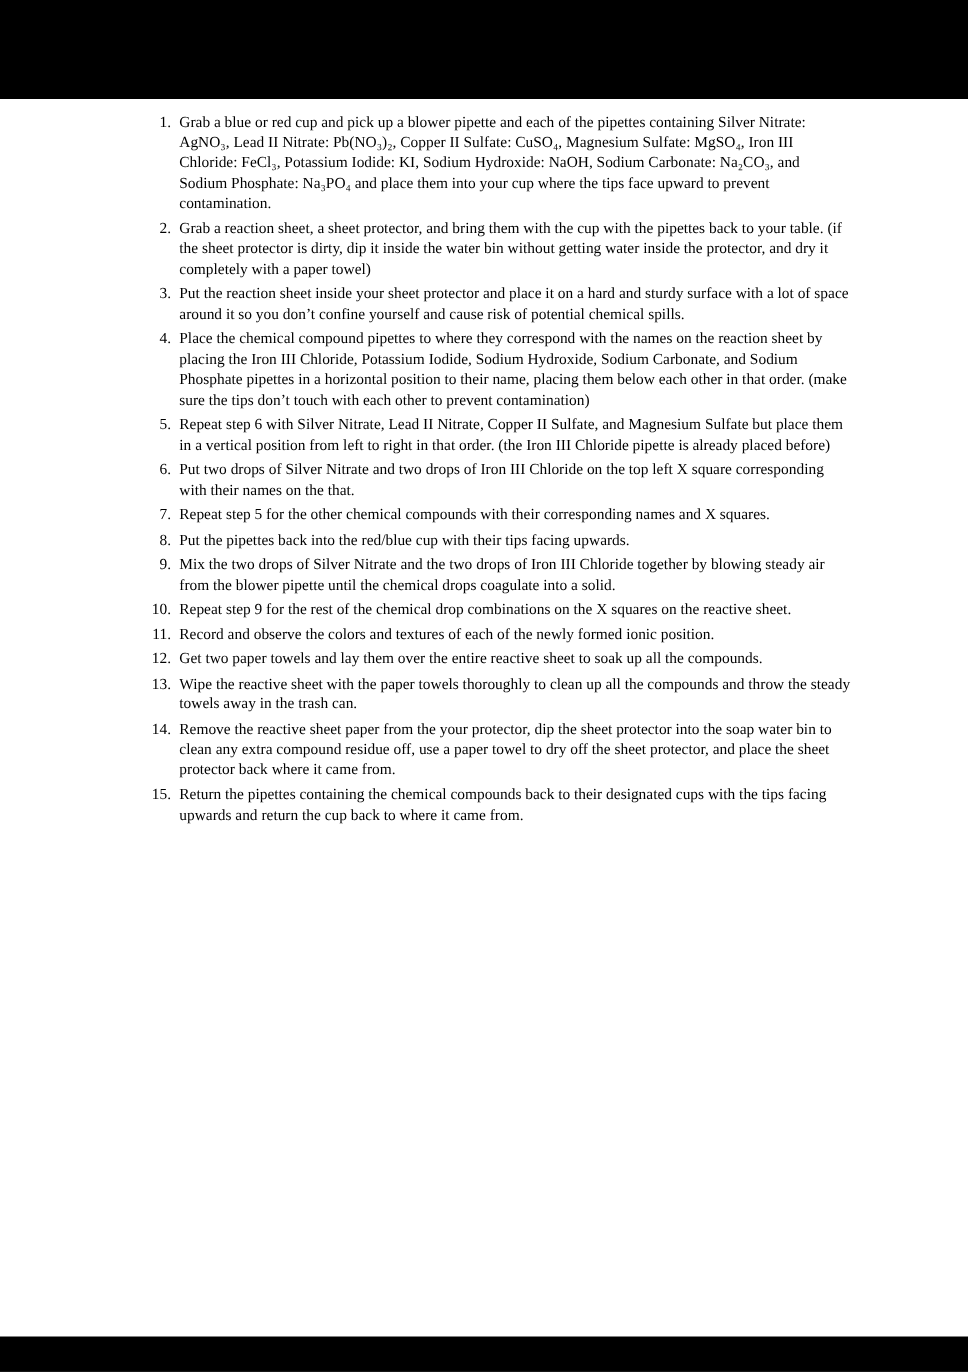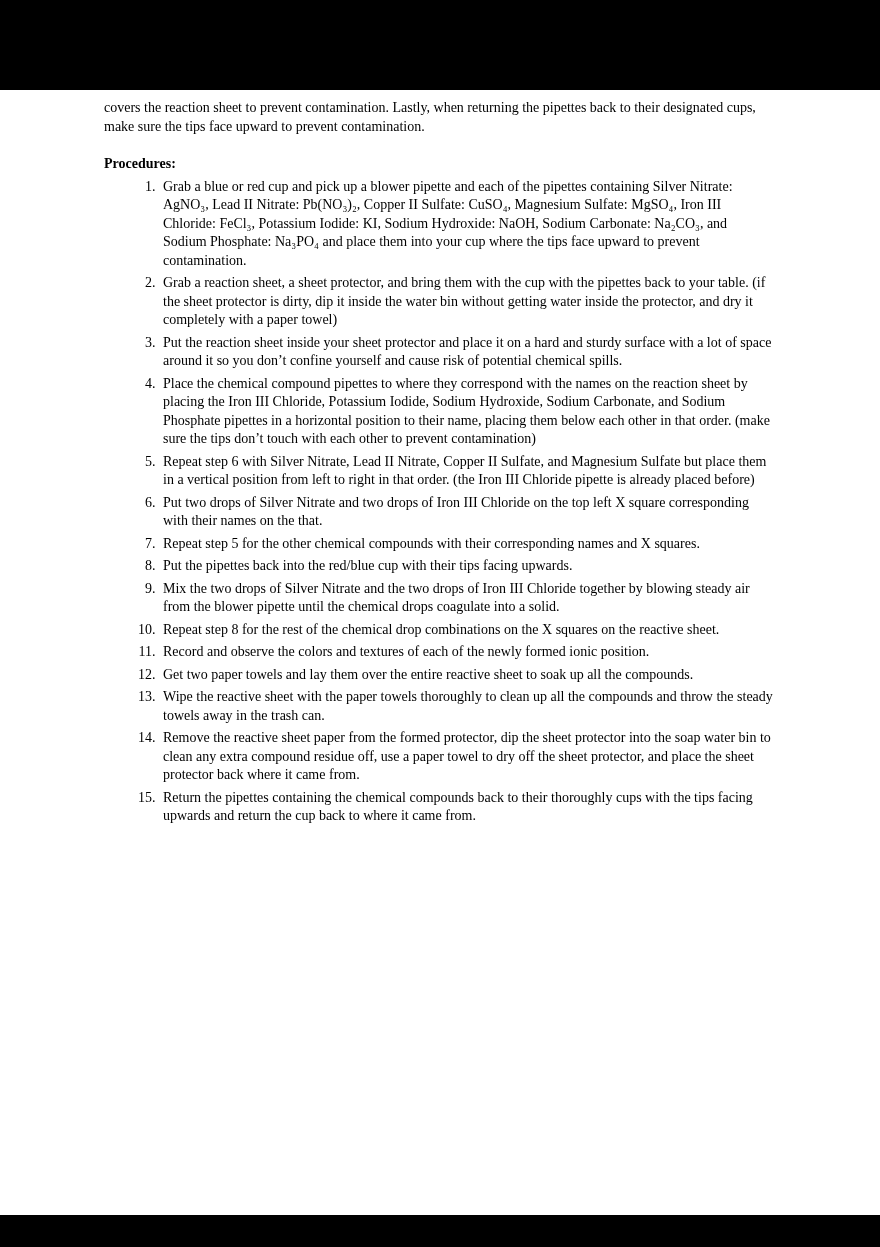--- a/index.html
+++ b/index.html
@@ -47,34 +47,32 @@
   }
   ol.steps li {
     margin: 4px;
     padding-left: 4px;
   }
 </style>
 </head>
 <body>
 
 <div class="page doc-text">
-  <p class="para">covers the reaction sheet to prevent contamination. Lastly, when returning the pipettes back to their designated cups, make sure the tips face upward to prevent contamination.</p>
 
-  <p class="heading">Procedures:</p>
 
   <ol class="steps">
       <li>Grab a blue or red cup and pick up a blower pipette and each of the pipettes containing Silver Nitrate: AgNO₃, Lead II Nitrate: Pb(NO₃)₂, Copper II Sulfate: CuSO₄, Magnesium Sulfate: MgSO₄, Iron III Chloride: FeCl₃, Potassium Iodide: KI, Sodium Hydroxide: NaOH, Sodium Carbonate: Na₂CO₃, and Sodium Phosphate: Na₃PO₄ and place them into your cup where the tips face upward to prevent contamination.</li>
       <li>Grab a reaction sheet, a sheet protector, and bring them with the cup with the pipettes back to your table. (if the sheet protector is dirty, dip it inside the water bin without getting water inside the protector, and dry it completely with a paper towel)</li>
       <li>Put the reaction sheet inside your sheet protector and place it on a hard and sturdy surface with a lot of space around it so you don’t confine yourself and cause risk of potential chemical spills.</li>
       <li>Place the chemical compound pipettes to where they correspond with the names on the reaction sheet by placing the Iron III Chloride, Potassium Iodide, Sodium Hydroxide, Sodium Carbonate, and Sodium Phosphate pipettes in a horizontal position to their name, placing them below each other in that order. (make sure the tips don’t touch with each other to prevent contamination)</li>
       <li>Repeat step 6 with Silver Nitrate, Lead II Nitrate, Copper II Sulfate, and Magnesium Sulfate but place them in a vertical position from left to right in that order. (the Iron III Chloride pipette is already placed before)</li>
       <li>Put two drops of Silver Nitrate and two drops of Iron III Chloride on the top left X square corresponding with their names on the that.</li>
       <li>Repeat step 5 for the other chemical compounds with their corresponding names and X squares.</li>
       <li>Put the pipettes back into the red/blue cup with their tips facing upwards.</li>
       <li>Mix the two drops of Silver Nitrate and the two drops of Iron III Chloride together by blowing steady air from the blower pipette until the chemical drops coagulate into a solid.</li>
-      <li>Repeat step 8 for the rest of the chemical drop combinations on the X squares on the reactive sheet.</li>
+      <li>Repeat step 9 for the rest of the chemical drop combinations on the X squares on the reactive sheet.</li>
       <li>Record and observe the colors and textures of each of the newly formed ionic position.</li>
       <li>Get two paper towels and lay them over the entire reactive sheet to soak up all the compounds.</li>
       <li>Wipe the reactive sheet with the paper towels thoroughly to clean up all the compounds and throw the steady towels away in the trash can.</li>
-      <li>Remove the reactive sheet paper from the formed protector, dip the sheet protector into the soap water bin to clean any extra compound residue off, use a paper towel to dry off the sheet protector, and place the sheet protector back where it came from.</li>
-      <li>Return the pipettes containing the chemical compounds back to their thoroughly cups with the tips facing upwards and return the cup back to where it came from.</li>
+      <li>Remove the reactive sheet paper from the your protector, dip the sheet protector into the soap water bin to clean any extra compound residue off, use a paper towel to dry off the sheet protector, and place the sheet protector back where it came from.</li>
+      <li>Return the pipettes containing the chemical compounds back to their designated cups with the tips facing upwards and return the cup back to where it came from.</li>
     </ol>
 </div>
 
 </body></html>

